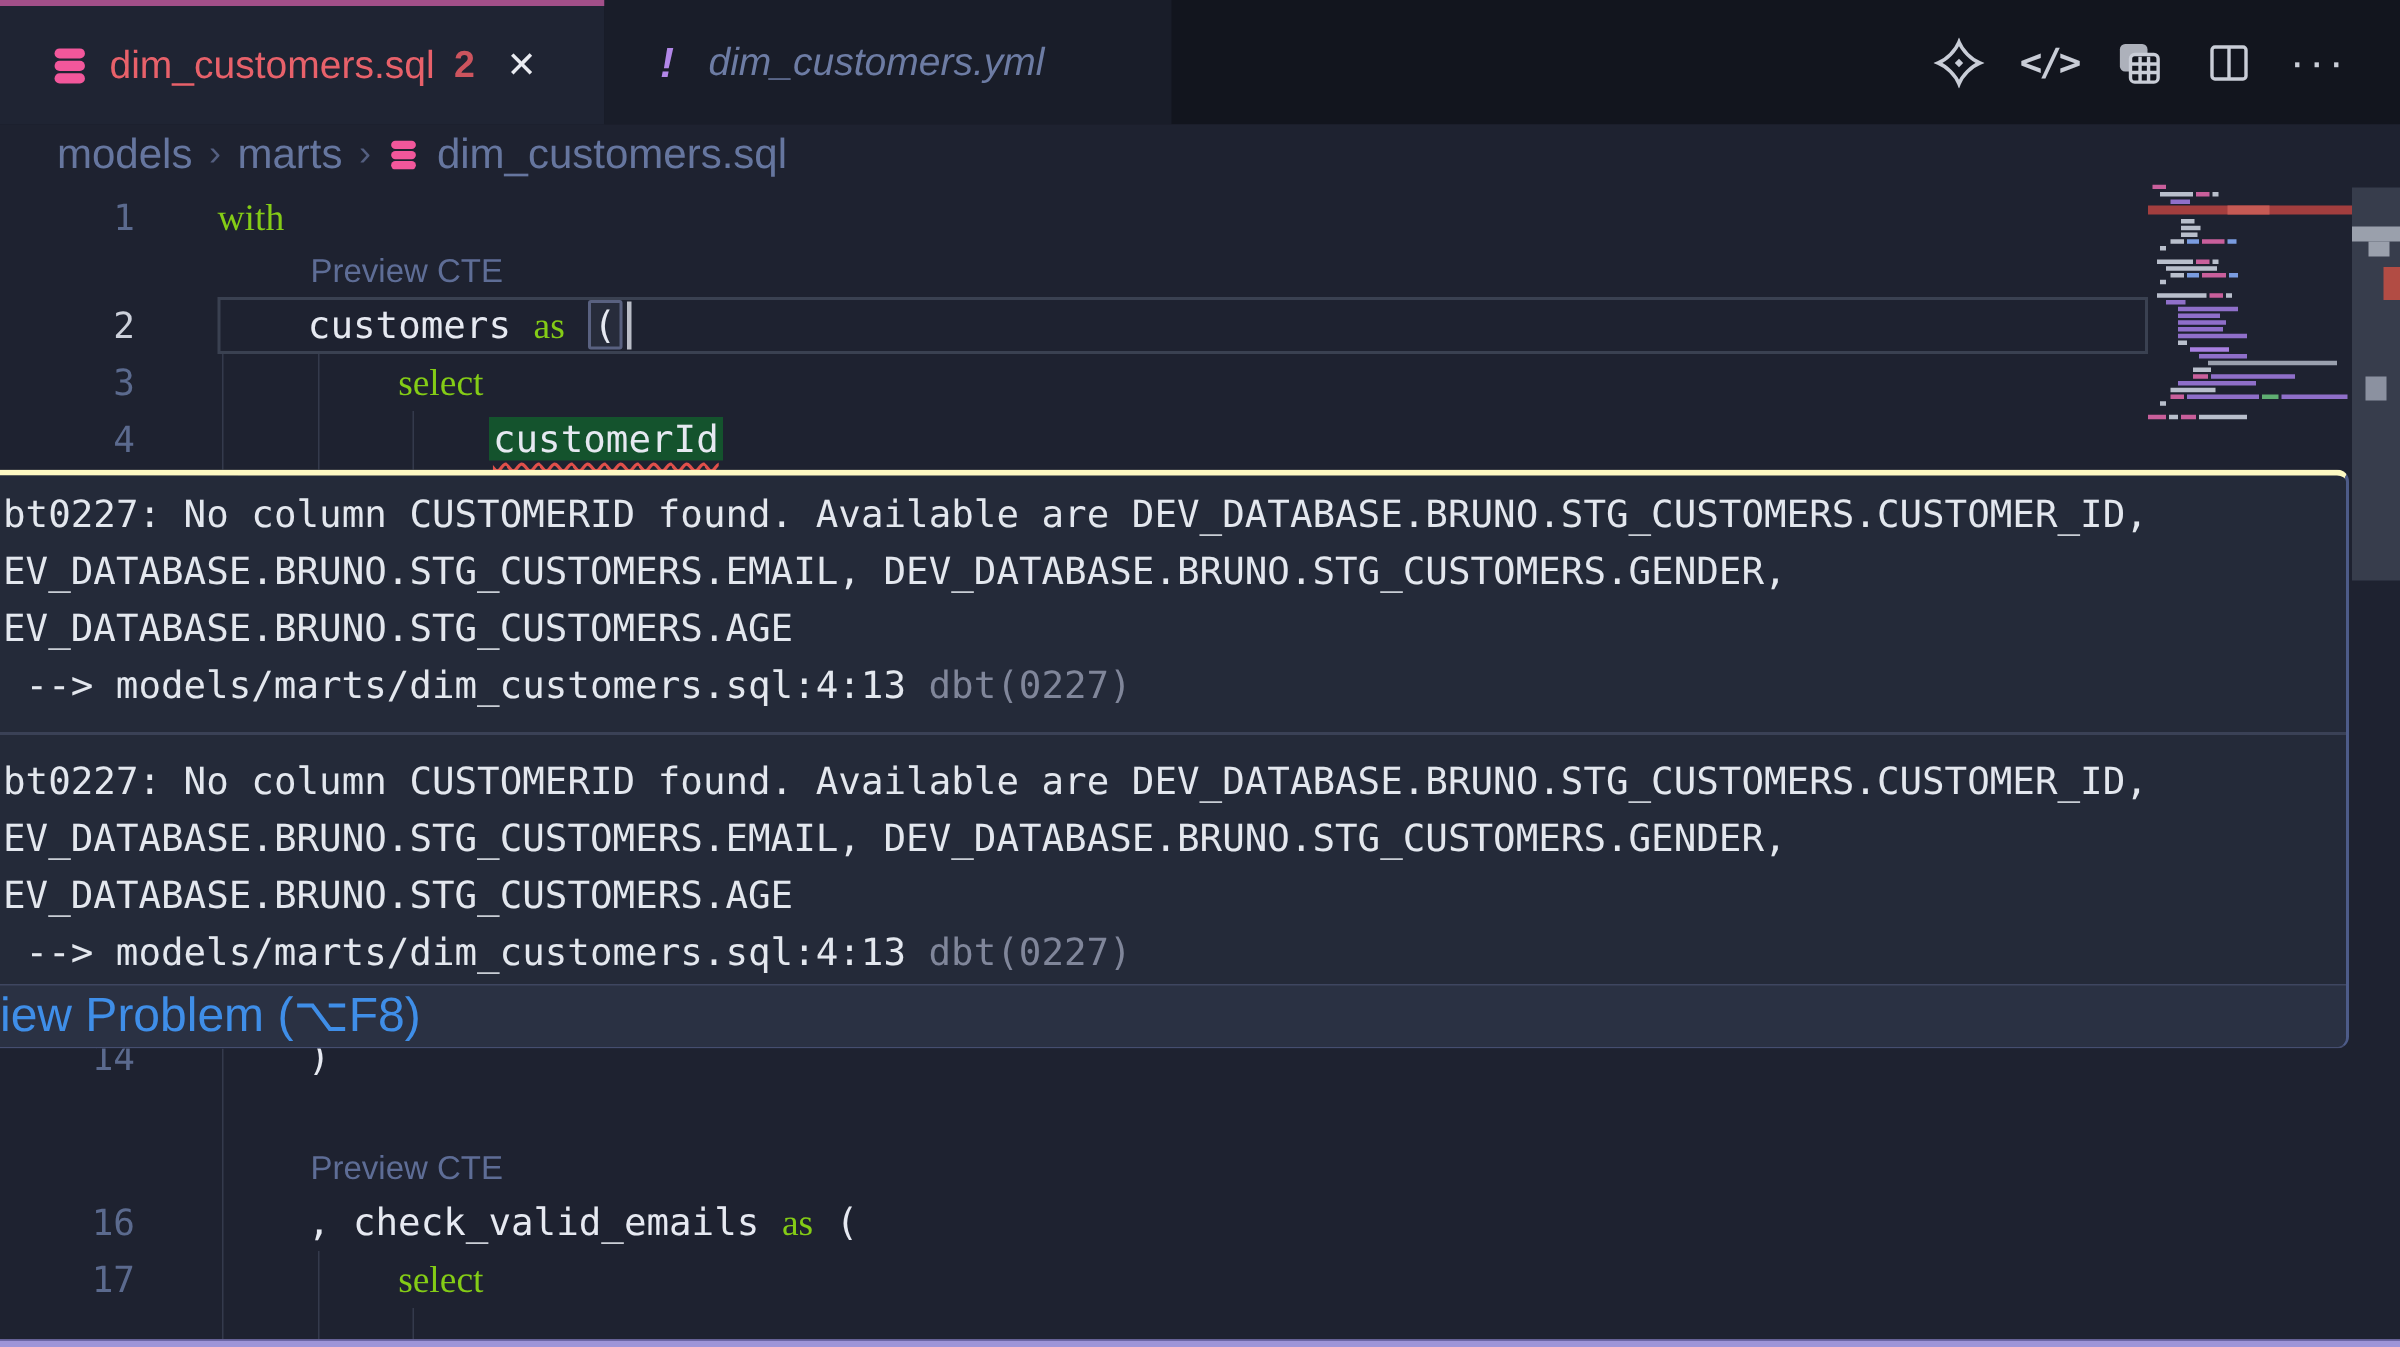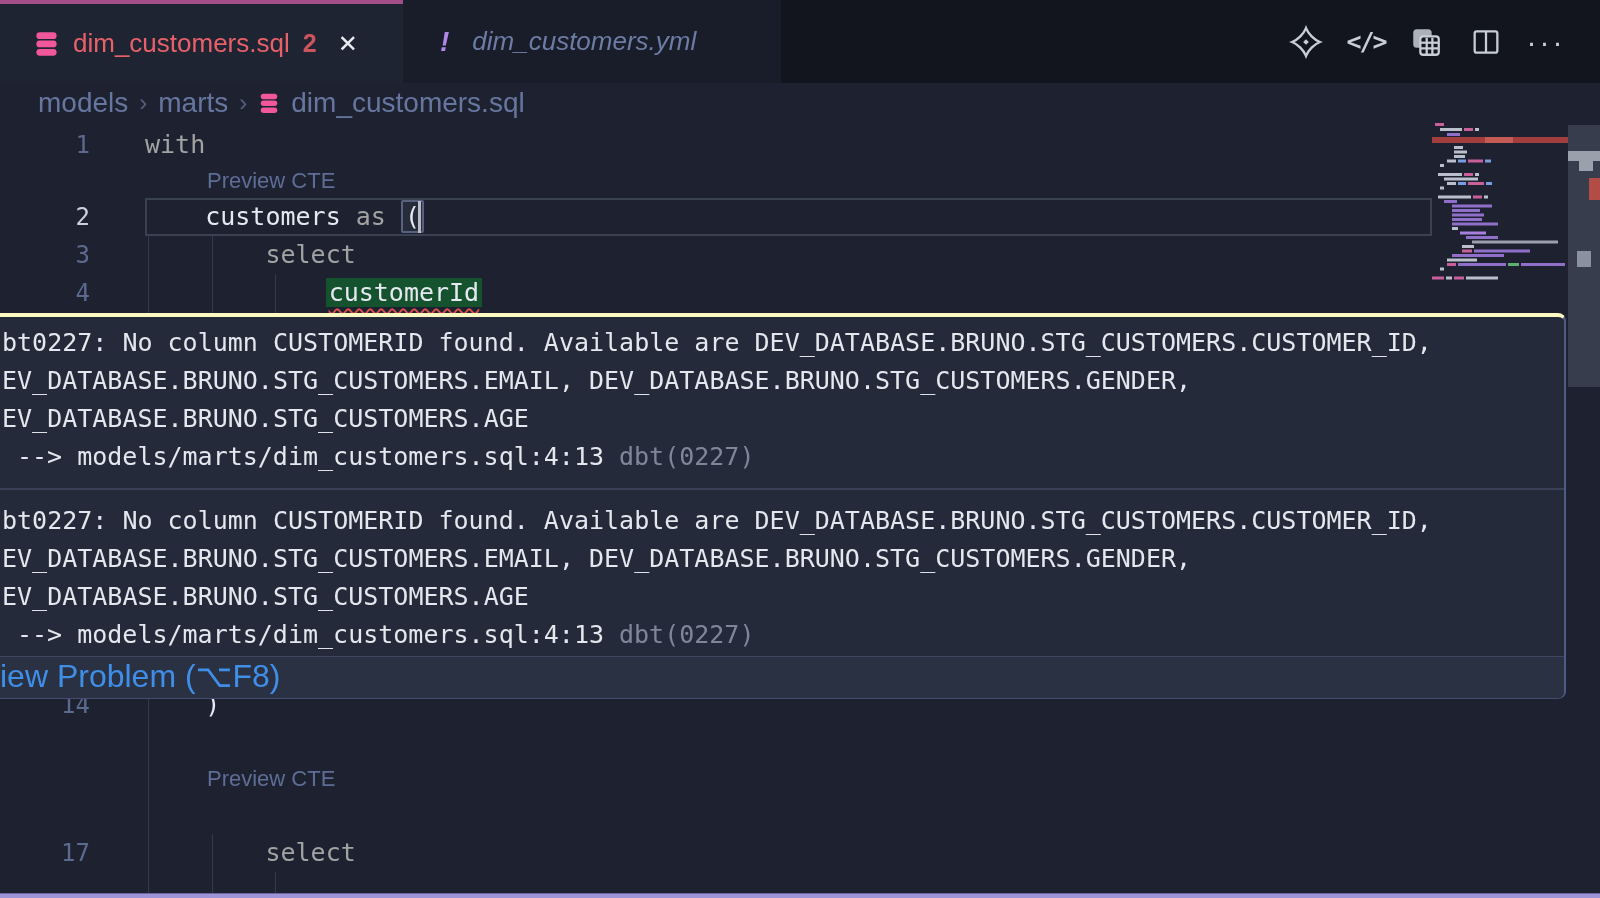--- a/index.html
+++ b/index.html
@@ -26,21 +26,21 @@
   #breadcrumb { position:absolute; left:0; top:83px; width:1600px; height:39px; display:flex; align-items:center; padding-left:38px; gap:11px; background:#1e2230; }
   .bc-item { color:#66769f; font-size:28px; cursor:pointer; }
   .bc-sep { color:#545f80; font-size:24px; }
   
   .crow { position:absolute; left:0; width:1432px; height:38px; line-height:38px; white-space:pre;
           font-family:"DejaVu Sans Mono",monospace; font-size:25px; color:#e6e9f1; }
   .lnum { position:absolute; left:0; top:0; width:90px; text-align:right; color:#5b6a8e;
           font-size:24px; line-height:38px; font-family:"DejaVu Sans Mono",monospace; }
   .lnum.active { color:#ccd0da; }
   .ctext { position:absolute; left:145px; top:0; }
-  .kw { color:#a3a3a3; }
+  .kw { color:#84cc16;font-family:Liberation Serif, serif; }
   .bracket-box { border:2px solid #596180; background:#272c3b; padding:0 2px; border-radius:2px; }
   .err-token { background:#14532d; padding:0 3px;
                text-decoration:underline wavy #e04f4a 2px; text-underline-offset:7px; text-decoration-skip-ink:none; }
   .codelens { position:absolute; left:207px; height:34px; line-height:34px; color:#5e6d96; font-size:22px; cursor:pointer; }
   .guide { position:absolute; width:1px; background:#343a4c; }
   #curline-box { position:absolute; left:145px; top:198px; width:1287px; height:38px; border:2px solid #3a4151; }
   #cursor { position:absolute; left:418px; top:201px; width:3px; height:32px; background:#b9bdc7; }
   
   #minimap { position:absolute; left:1432px; top:123px; cursor:pointer; }
   .sb { position:absolute; }
@@ -234,20 +234,24 @@
       <span class="msg">No quick fixes available</span>
     </div>
   </div>
 
   <div id="editor-bottom">
     <div class="crow" style="top:-13px">
       <span class="lnum">14</span>
       <span class="ctext">    )</span>
     </div>
     <div class="codelens" style="top:63px">Preview CTE</div>
+    <div class="crow" style="top:97px">
+      <span class="lnum">16</span>
+      <span class="ctext"><span>    , check_valid_emails </span><span class="kw">as</span><span> (</span></span>
+    </div>
     <div class="crow" style="top:135px">
       <span class="lnum">17</span>
       <span class="ctext"><span>        </span><span class="kw">select</span></span>
     </div>
     <div class="guide" style="left:148px; top:0; height:194px"></div>
     <div class="guide" style="left:212px; top:135px; height:59px"></div>
     <div class="guide" style="left:275px; top:173px; height:21px"></div>
   </div>
 
   <div id="bottom-border"></div>

